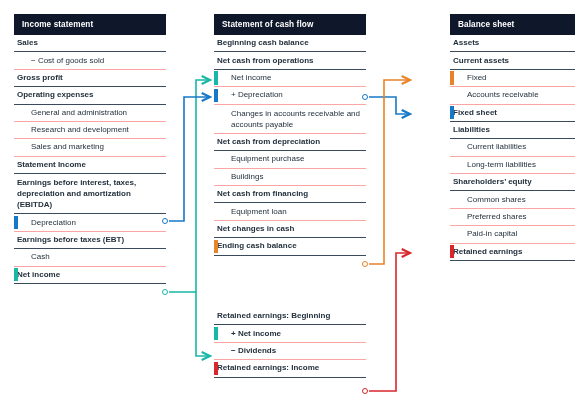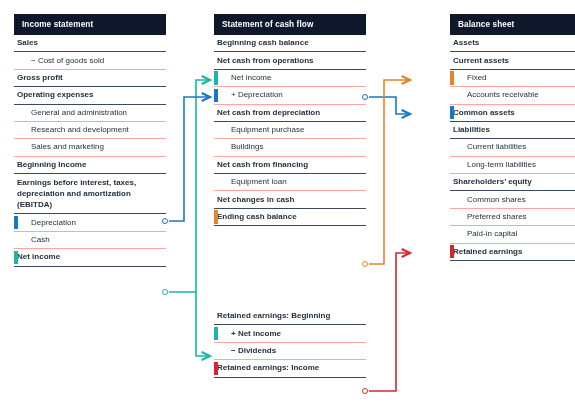--- a/index.html
+++ b/index.html
@@ -141,29 +141,32 @@
         <div class="row sub">
           <span>General and administration</span>
         </div>
         <div class="row sub">
           <span>Research and development</span>
         </div>
         <div class="row sub">
           <span>Sales and marketing</span>
         </div>
         <div class="row major">
-          <span>Beginning Income</span>
+          <span>Statement Income</span>
         </div>
         <div class="row major multiline">
           <span>Earnings before interest, taxes, depreciation and amortization (EBITDA)</span>
         </div>
         <div class="row sub has-accent">
           <span class="accent" style="background: rgb(24, 120, 200);"></span>
           <span>Depreciation</span>
         </div>
+        <div class="row major">
+          <span>Earnings before taxes (EBT)</span>
+        </div>
         <div class="row sub">
           <span>Cash</span>
         </div>
         <div class="row major has-accent">
           <span class="accent" style="background: rgb(23, 184, 166);"></span>
           <span>Net income</span>
         </div>
       </div>
   </div>
 
@@ -177,20 +180,23 @@
           <span>Net cash from operations</span>
         </div>
         <div class="row sub has-accent">
           <span class="accent" style="background: rgb(23, 184, 166);"></span>
           <span>Net income</span>
         </div>
         <div class="row sub has-accent">
           <span class="accent" style="background: rgb(24, 120, 200);"></span>
           <span>+ Depreciation</span>
         </div>
+        <div class="row sub multiline">
+          <span>Changes in accounts receivable and accounts payable</span>
+        </div>
         <div class="row major">
           <span>Net cash from depreciation</span>
         </div>
         <div class="row sub">
           <span>Equipment purchase</span>
         </div>
         <div class="row sub">
           <span>Buildings</span>
         </div>
         <div class="row major">
@@ -220,21 +226,21 @@
         </div>
         <div class="row sub has-accent">
           <span class="accent" style="background: rgb(232, 131, 42);"></span>
           <span>Fixed</span>
         </div>
         <div class="row sub">
           <span>Accounts receivable</span>
         </div>
         <div class="row major has-accent">
           <span class="accent" style="background: rgb(24, 120, 200);"></span>
-          <span>Common assets</span>
+          <span>Fixed sheet</span>
         </div>
         <div class="row major">
           <span>Liabilities</span>
         </div>
         <div class="row sub">
           <span>Current liabilities</span>
         </div>
         <div class="row sub">
           <span>Long-term liabilities</span>
         </div>

